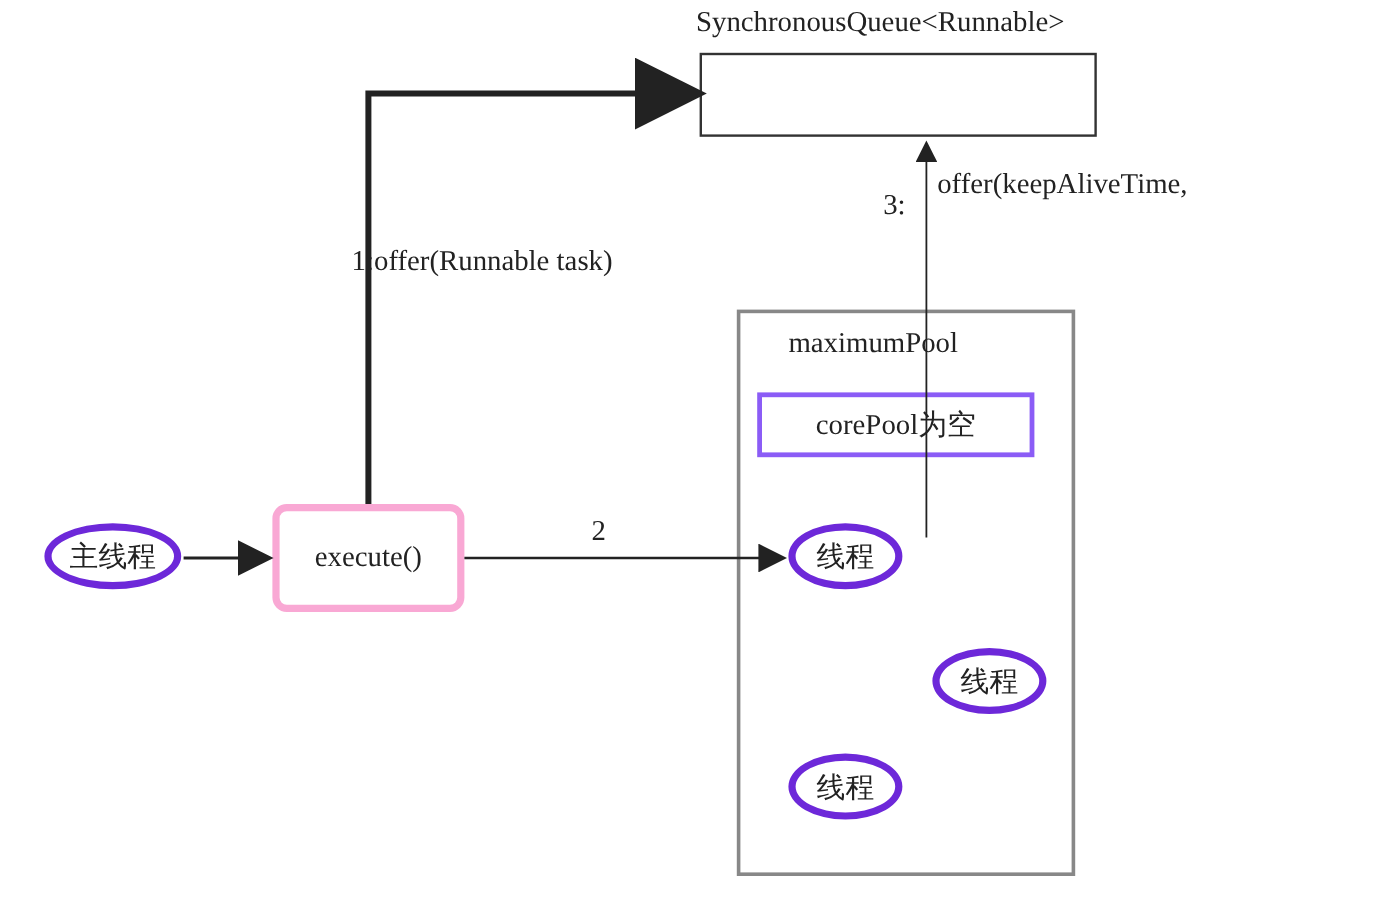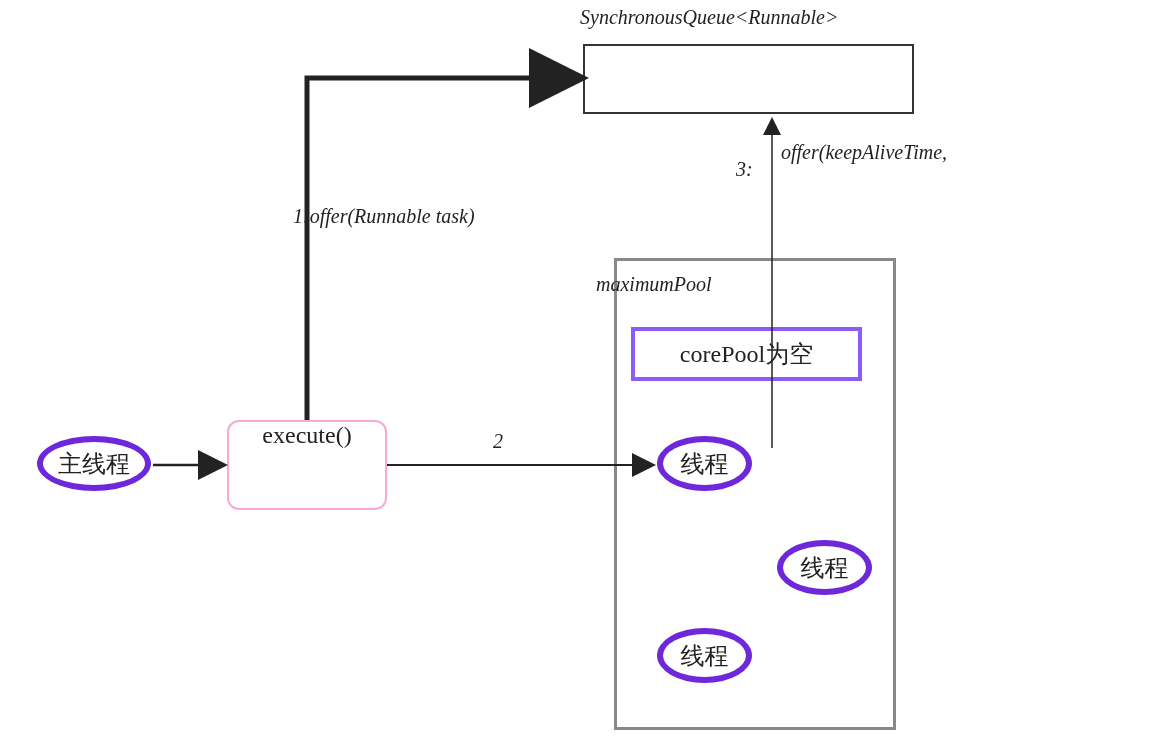--- a/index.html
+++ b/index.html
@@ -18,23 +18,24 @@
     .ellipse {
       border: 6px solid #6d28d9;
       border-radius: 50%;
       display: flex;
       align-items: center;
       justify-content: center;
       font-size: 24px;
       color: #222;
     }
     .round-box {
-      border: 2px solid #f9a8d4;
+      border: 6px solid #f9a8d4;
       border-radius: 12px;
       display: flex;
+      align-items: center;
       justify-content: center;
       font-size: 24px;
       color: #222;
     }
     .rect-box {
       border: 2px solid #333;
       background: #fff;
     }
     .pool-box {
       border: 3px solid #888;
@@ -43,24 +44,23 @@
     .core-box {
       border: 4px solid #8b5cf6;
       display: flex;
       align-items: center;
       justify-content: center;
       font-size: 24px;
       color: #222;
     }
     .label {
       position: absolute;
-      font-size: 20px;
+      font-size: 24px;
       color: #222;
       white-space: nowrap;
-      font-style: italic;
     }
     svg.arrows {
       position: absolute;
       inset: 0;
       width: 1164px;
       height: 749px;
       pointer-events: none;
     }
   </style>
 </head>
@@ -75,21 +75,21 @@
   <div class="node ellipse" style="left:37px; top:436px; width:114px; height:55px;">
     <span>主线程</span>
   </div>
 
   <div class="node round-box" style="left:227px; top:420px; width:160px; height:90px;">
     <span>execute()</span>
   </div>
 
   <div class="node pool-box" style="left:614px; top:258px; width:282px; height:472px;"></div>
 
-  <div class="label" style="left:596px; top:273px;">maximumPool</div>
+  <div class="label" style="left:657px; top:273px;">maximumPool</div>
 
   <div class="node core-box" style="left:631px; top:327px; width:231px; height:54px;">
     <span>corePool为空</span>
   </div>
 
   <div class="node ellipse" style="left:657px; top:436px; width:95px; height:55px;">
     <span>线程</span>
   </div>
   <div class="node ellipse" style="left:777px; top:540px; width:95px; height:55px;">
     <span>线程</span>

